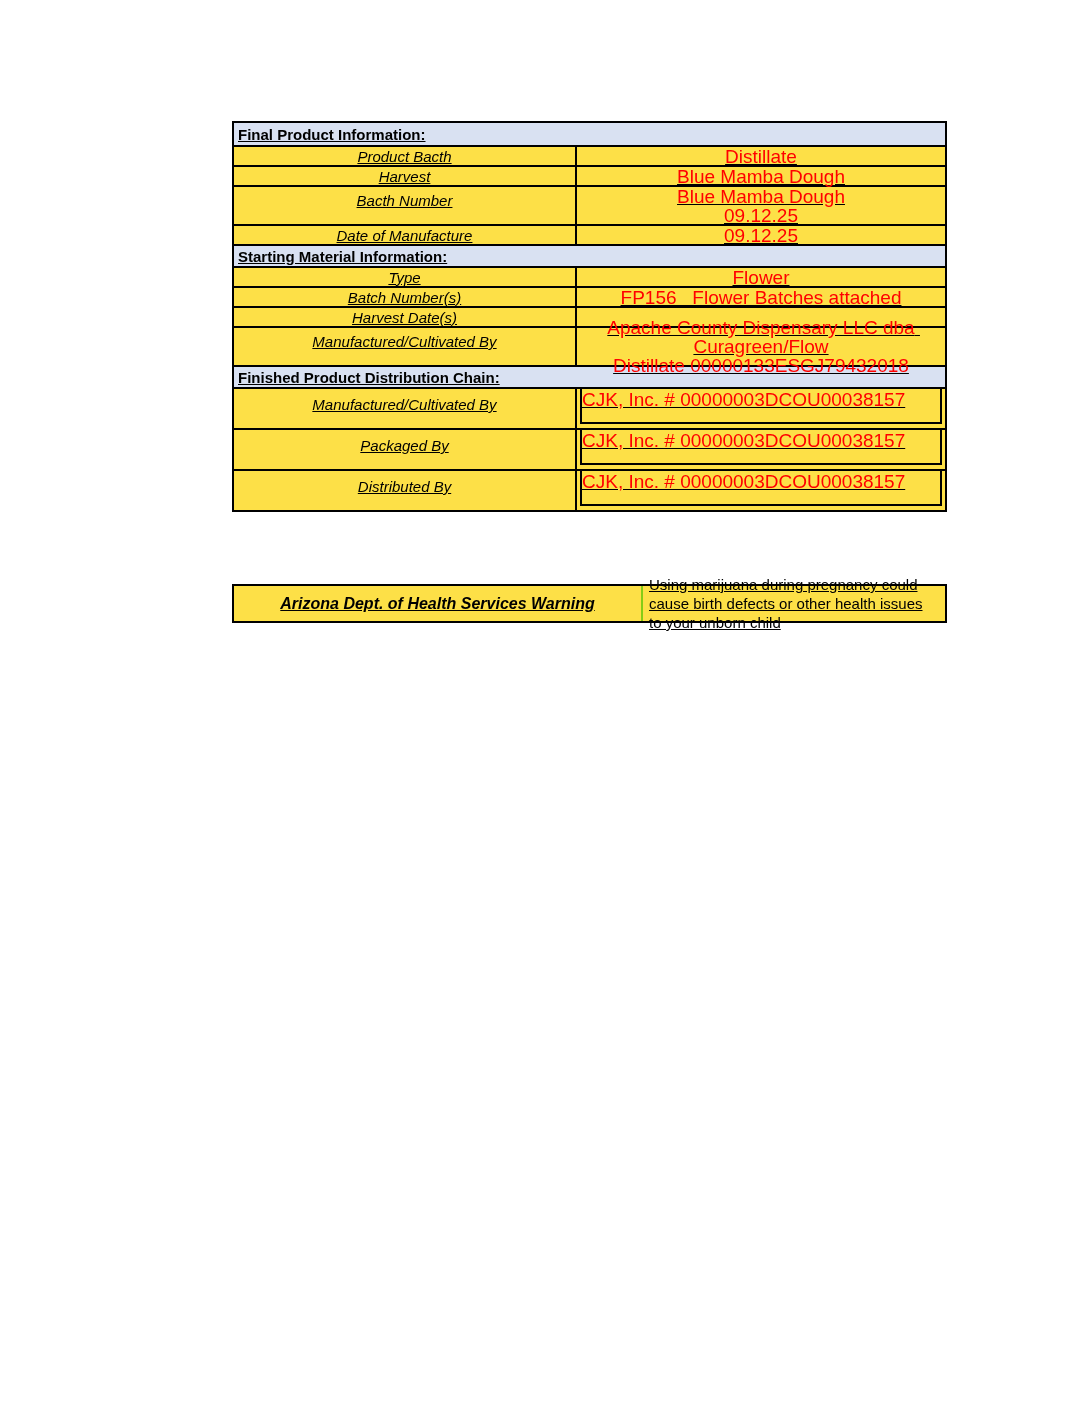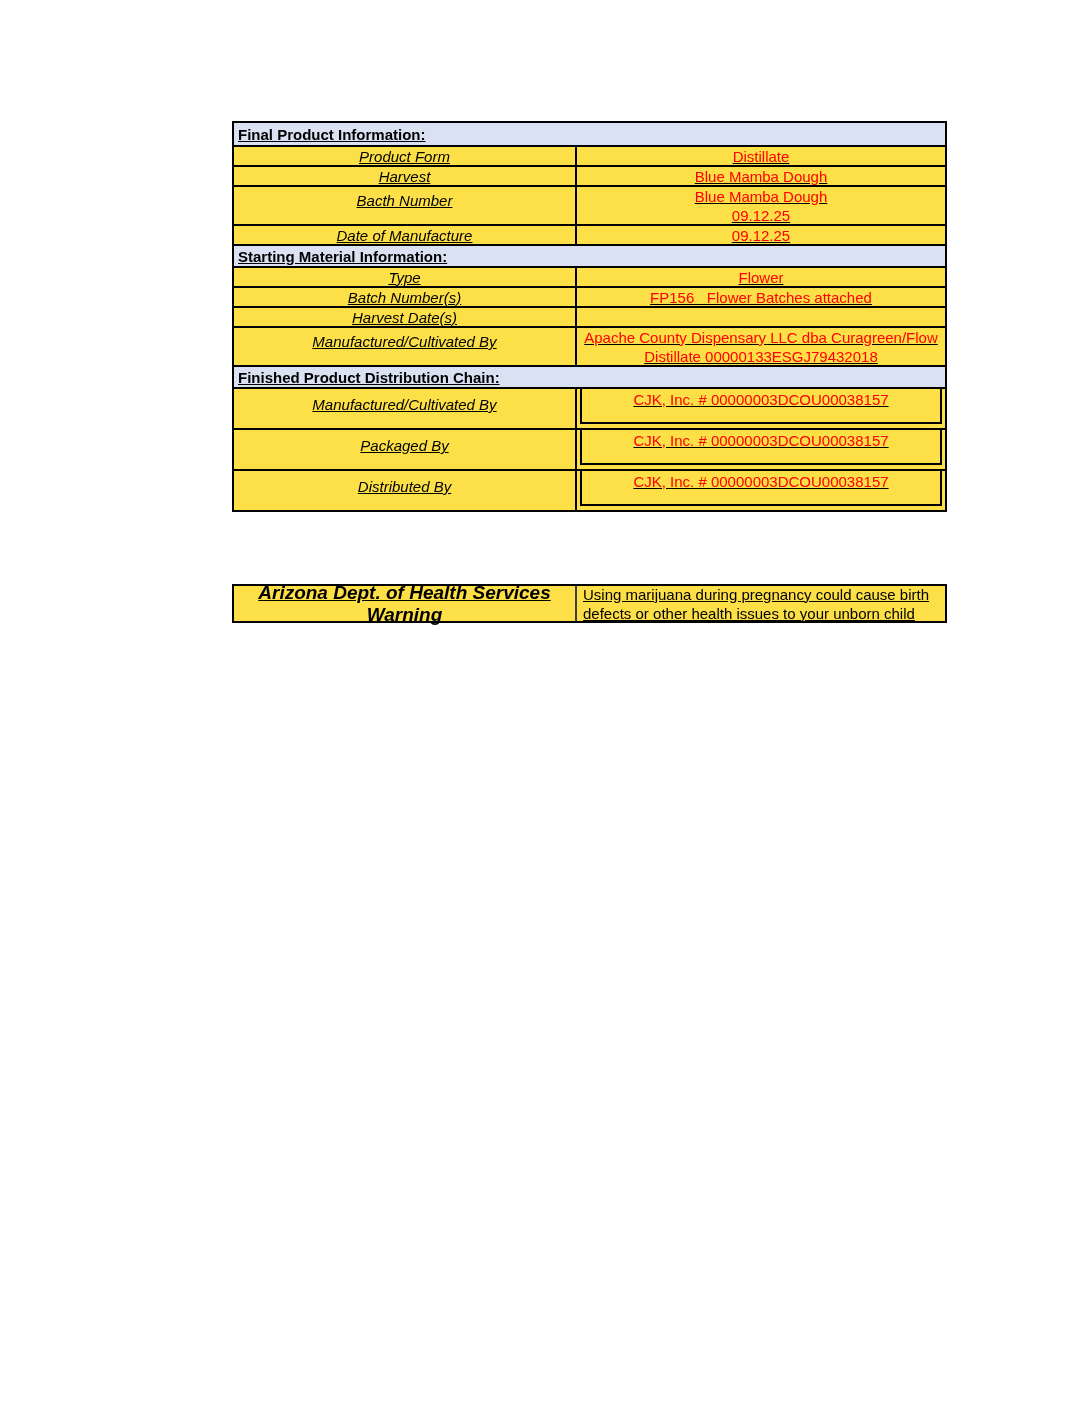--- a/index.html
+++ b/index.html
@@ -52,52 +52,51 @@
   }
   .lcell.bottom { align-items:flex-end; padding-bottom:14px; }
 
   
   .vcell {
     flex:1;
     display:flex;
     flex-direction:column;
     align-items:center;
     justify-content:center;
-    font-size:15px;
+    font-size:19px;
     line-height:19px;
     color:#ff0000;
     text-align:center;
     white-space:pre-wrap;
   }
   .vline { display:block; }
 
   
   .vcell.boxed { justify-content:flex-start; padding:0; }
   .vcell.boxed .inner {
     align-self:stretch;
     flex:1;
     margin:0 3px 4px 3px;
     border:2px solid #000;
     border-top:none;
     display:flex;
-    justify-content:center;
     align-items:flex-start;
     padding-top:1px;
   }
 
   
   .wlabel {
-    width:343px;
-    border-right:2px solid #404040;
+    width:409px;
+    border-right:2px solid #84cc16;
     display:flex;
     align-items:center;
     justify-content:center;
     font-weight:bold;
     font-style:italic;
-    font-size:19px;
+    font-size:16px;
     text-align:center;
   }
   .wtext {
     flex:1;
     display:flex;
     align-items:center;
     justify-content:center;
     font-size:15px;
     line-height:19px;
     padding:8px 6px;
@@ -106,21 +105,21 @@
 </head>
 <body>
 
 <div class="tbl" id="product-table">
 
   <div class="trow hrow">
     <span>Final Product Information:</span>
   </div>
 
   <div class="trow h-single">
-    <div class="lcell">Product Form</div>
+    <div class="lcell">Product Bacth</div>
     <div class="vcell">Distillate</div>
   </div>
 
   <div class="trow h-single">
     <div class="lcell">Harvest</div>
     <div class="vcell">Blue Mamba Dough</div>
   </div>
 
   <div class="trow h-double">
     <div class="lcell bottom">Bacth Number</div>

